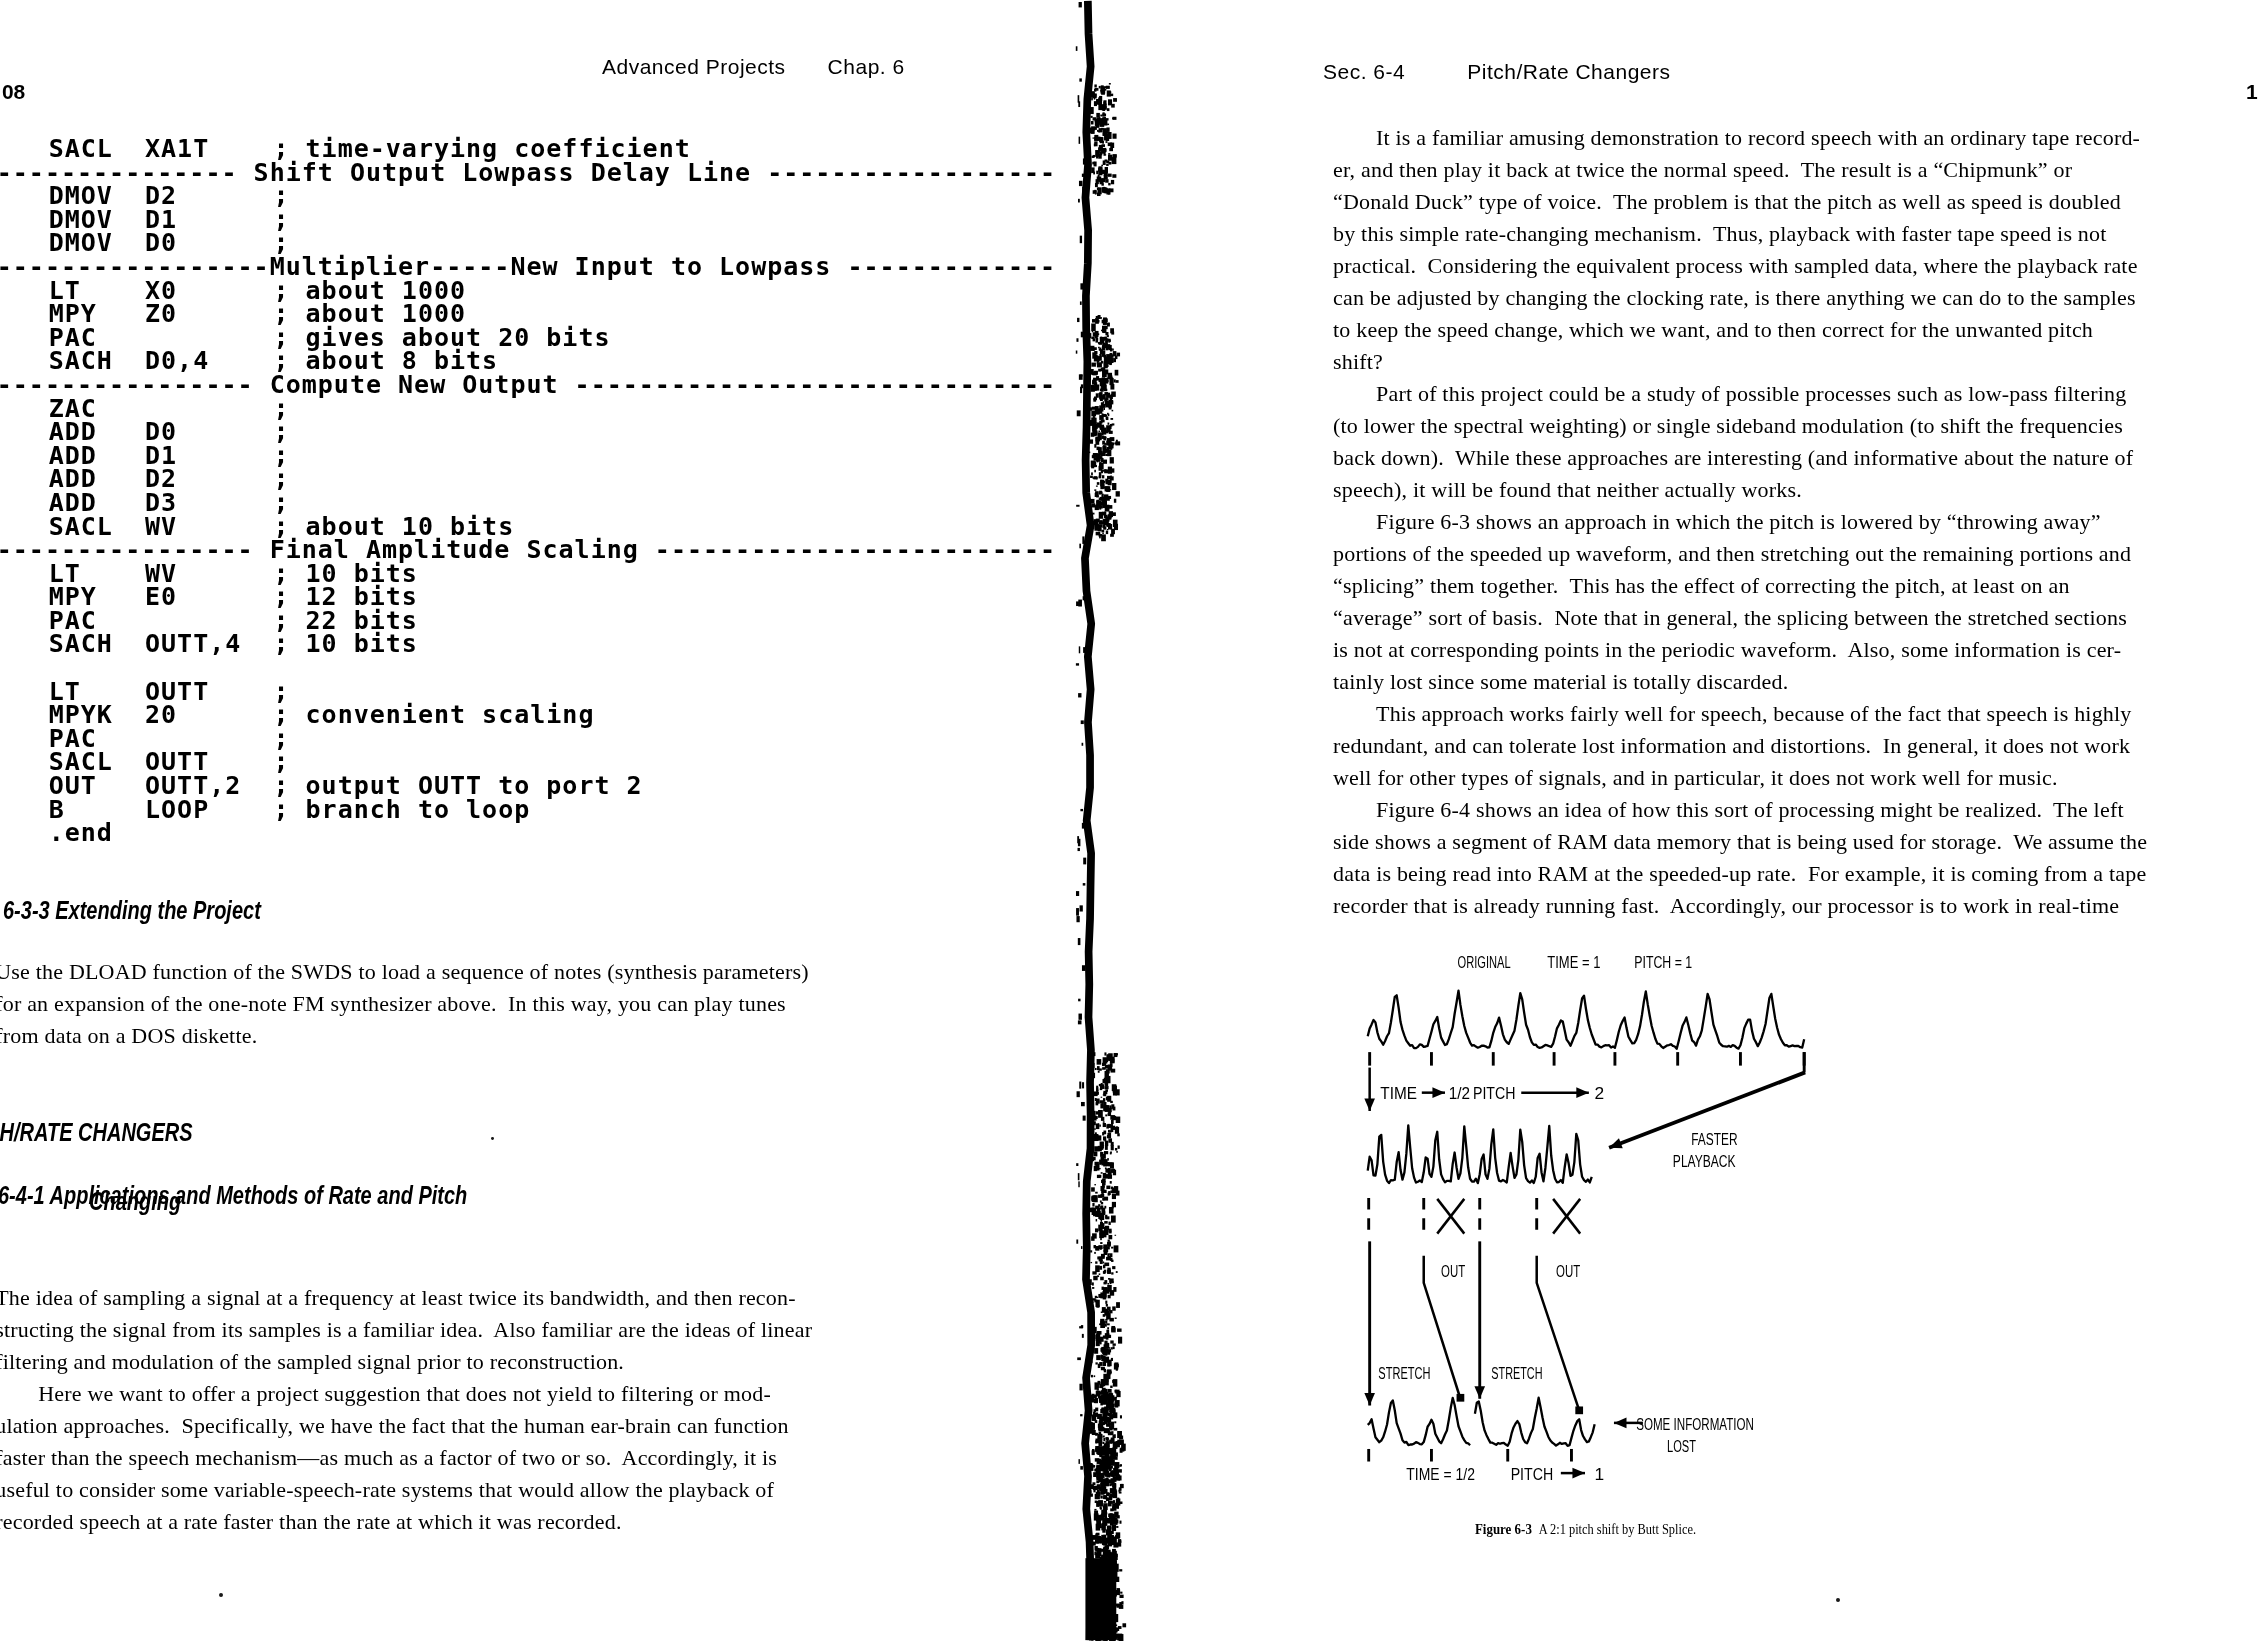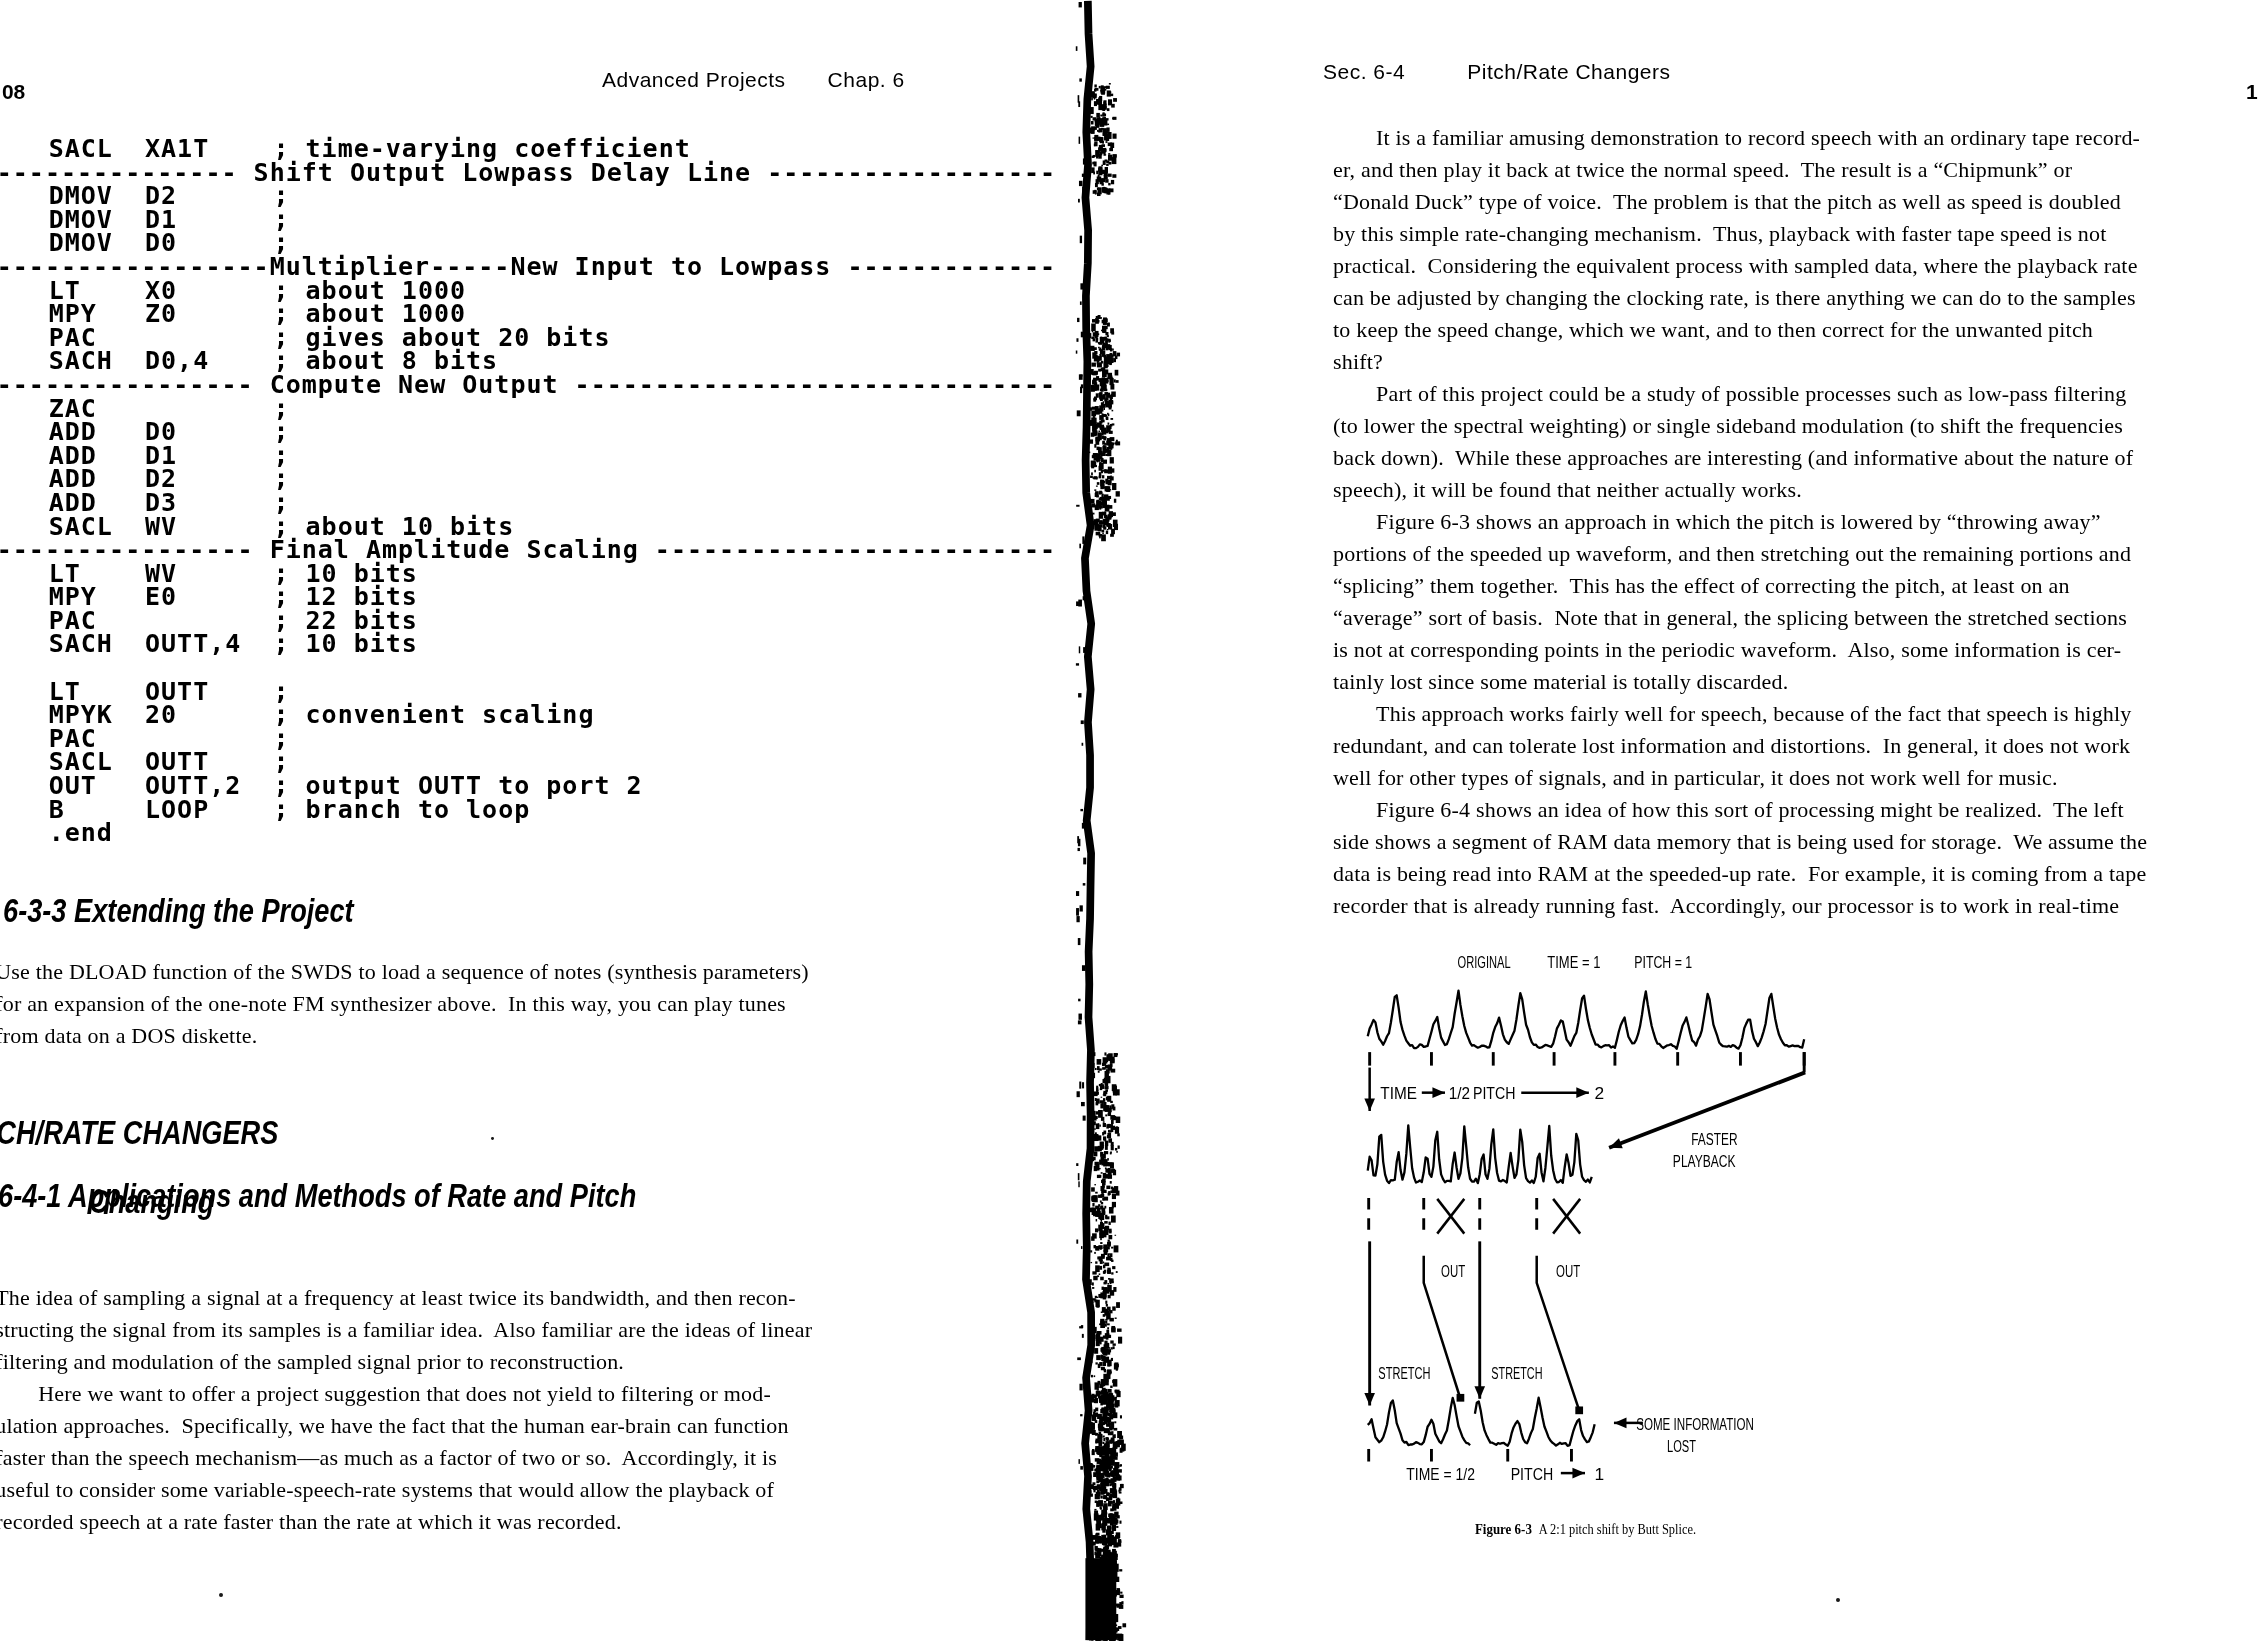--- a/index.html
+++ b/index.html
@@ -25,38 +25,38 @@
     letter-spacing:1px;white-space:pre;height:23.6px;overflow:visible;
   }
   .codeline.instr{padding-left:68px}
 
   
   .bodyline{font-size:22px;line-height:32px;height:32px;white-space:pre;letter-spacing:0.2px}
   .ind{display:inline-block;width:43px}
 
   
   .heading{font-family:"Liberation Sans", sans-serif;font-weight:bold;font-style:italic;
-           font-size:34px;line-height:31px;white-space:nowrap}
+           font-size:25px;line-height:31px;white-space:nowrap}
   .heading > span{display:inline-block;transform:scaleX(.8);transform-origin:0 50%}
 
   
   .figtext{font-family:"Liberation Sans", sans-serif;font-size:17px;fill:#000}
   .figcap{font-family:"Liberation Serif", serif;font-size:16px;fill:#000}
   .figcap.b{font-weight:bold}
 
   .speck{position:absolute;background:#1a1a1a;border-radius:50%}
 </style>
 </head>
 <body>
 
 <div class="abs" style="left:0;top:0;width:1070px;height:1628px">
 
   <div class="abs page-num" style="left:1.9px;top:80px">08</div>
 
-  <div class="abs running-head" style="left:602px;top:68px">
+  <div class="abs running-head" style="left:602px;top:55px">
     <span>Advanced Projects</span><span style="display:inline-block;width:42px"></span><span>Chap. 6</span>
   </div>
 
   <div id="code-listing" class="abs">
       <div class="codeline instr">SACL  XA1T    ; time-varying coefficient</div>
       <div class="codeline">---------------- Shift Output Lowpass Delay Line ------------------</div>
       <div class="codeline instr">DMOV  D2      ;</div>
       <div class="codeline instr">DMOV  D1      ;</div>
       <div class="codeline instr">DMOV  D0      ;</div>
       <div class="codeline">------------------Multiplier-----New Input to Lowpass -------------</div>

